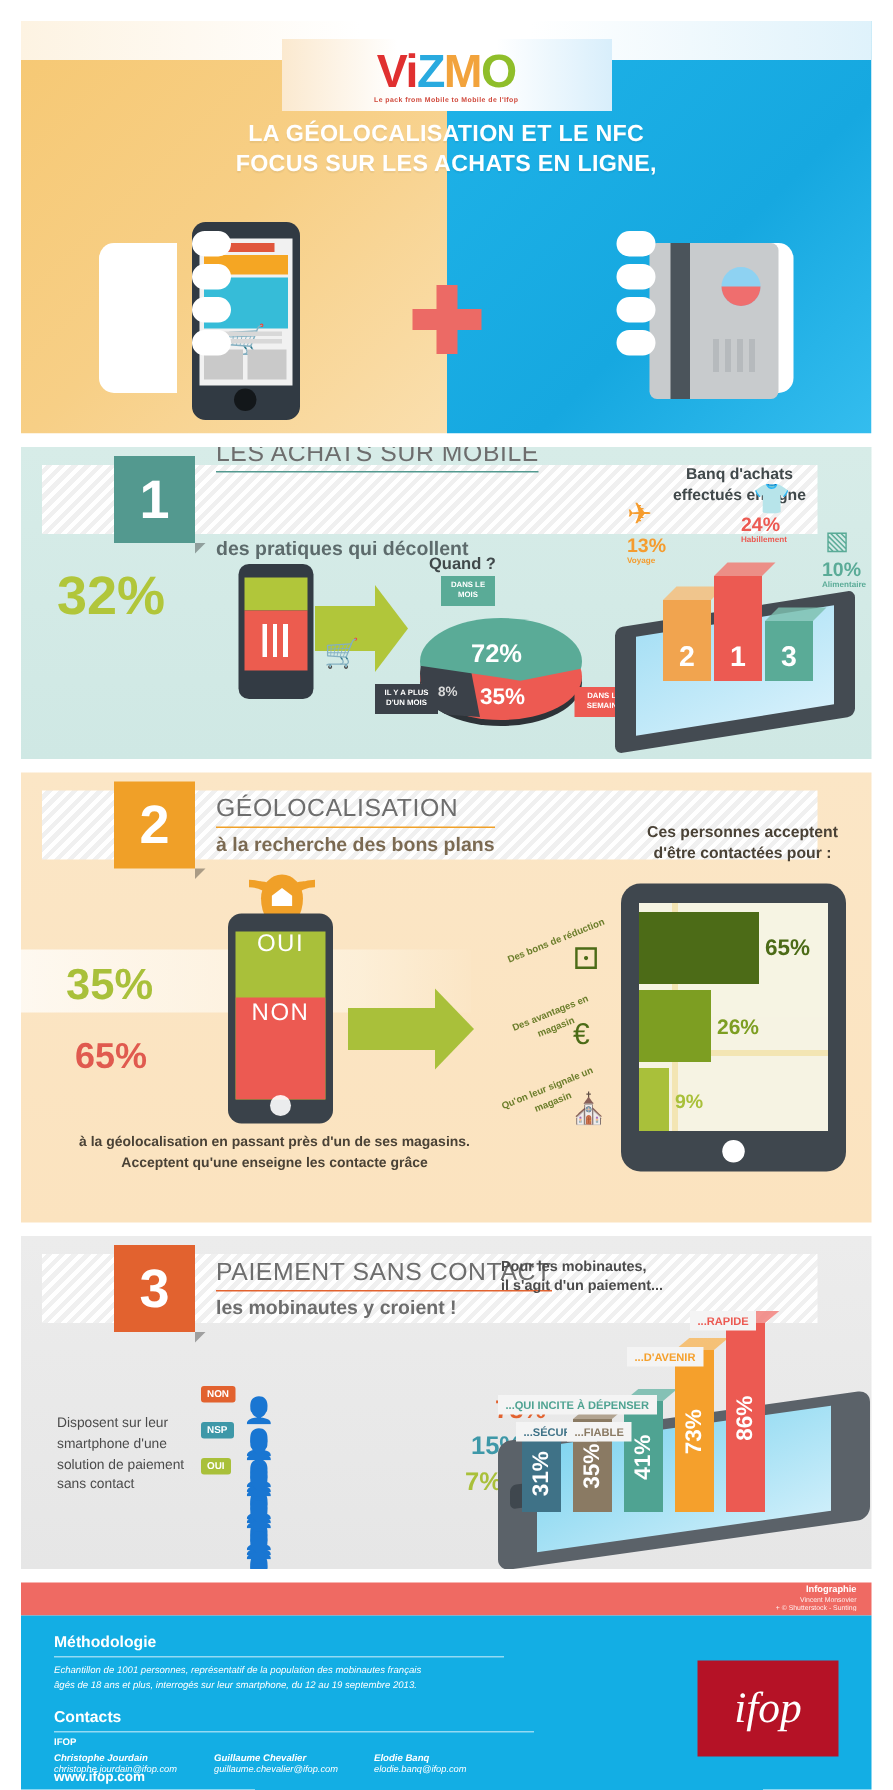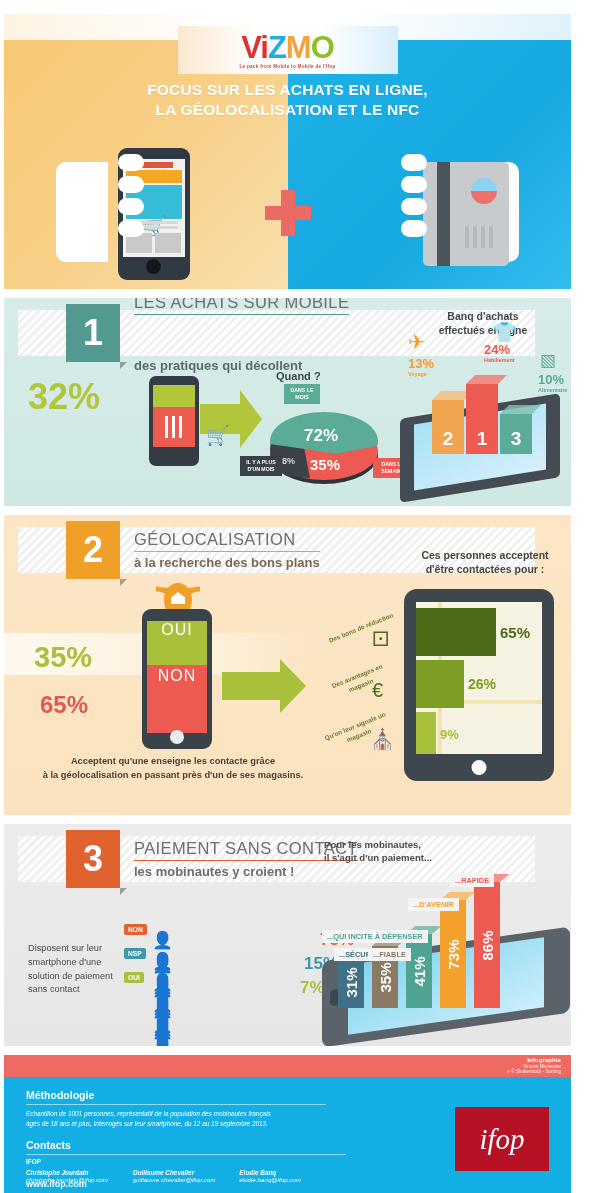--- a/index.html
+++ b/index.html
@@ -2,21 +2,21 @@
 <html><head>
 <meta charset="utf-8">
 <style>
   * { margin:0; padding:0; box-sizing:border-box; }
   body {
     width:595px; height:1193px;
     background:#ffffff;
     font-family:"Liberation Sans", sans-serif;
     overflow:hidden;
   }
-  .page { position:relative; width:595px; height:1193px; padding:14px 14px 0 4px; }
+  .page { position:relative; width:595px; height:1193px; padding:14px 14px 0 14px; }
 
   
   .hero { position:relative; width:567px; height:275px; overflow:hidden; }
   .hero-left  { position:absolute; left:0; top:0; width:50%; height:100%;
                 background:linear-gradient(135deg,#f6c873 0%,#f7cf86 50%,#fadfae 100%); }
   .hero-right { position:absolute; right:0; top:0; width:50%; height:100%;
                 background:linear-gradient(135deg,#1fb3e8 0%,#16a8e0 60%,#34bdee 100%); }
   .hero-band  { position:absolute; left:0; right:0; top:0; height:26px;
                 background:linear-gradient(90deg,#fdf3e2 0%,#ffffff 40%,#ffffff 60%,#dff2fb 100%); }
   .logo-plate { position:absolute; left:50%; top:12px; transform:translateX(-50%);
@@ -307,22 +307,22 @@
     <div class="hero-band"></div>
 
     <div class="logo-plate">
       <div class="logo-word">
         <span>V</span><span>i</span><span>Z</span><span>M</span><span>O</span>
       </div>
       <div class="logo-sub">Le pack from Mobile to Mobile de l'Ifop</div>
     </div>
 
     <div class="hero-title">
+      <div>LA GÉOLOCALISATION ET LE NFC</div>
       <div>FOCUS SUR LES ACHATS EN LIGNE,</div>
-      <div>LA GÉOLOCALISATION ET LE NFC</div>
     </div>
 
     <div class="hero-art">
       <div class="hand-l">
         <div class="palm" style="left:0;top:22px;border-radius:10px 0 0 10px;"></div>
         <div class="hero-phone">
           <div class="scr"></div>
           <div class="scr" style="background:transparent;">
             <div class="r1"></div>
               <div class="r2"></div>
@@ -476,22 +476,22 @@
       <div class="non">NON</div>
       <div class="home"></div>
     </div>
 
     <div class="arrow2">
       <div class="shaft"></div>
         <div class="head"></div>
     </div>
 
     <div class="s2-cap">
+      <div>à la géolocalisation en passant près d'un de ses magasins.</div>
       <div>Acceptent qu'une enseigne les contacte grâce</div>
-      <div>à la géolocalisation en passant près d'un de ses magasins.</div>
     </div>
 
     <div class="s2-legend lg1">Des bons de réduction</div>
     <div class="s2-legend lg2">Des avantages en magasin</div>
     <div class="s2-legend lg3">Qu'on leur signale un magasin</div>
     <div class="s2-ico" style="left:368px;top:112px;font-size:20px;">⚀</div>
     <div class="s2-ico" style="left:368px;top:164px;font-size:20px;">€</div>
     <div class="s2-ico" style="left:366px;top:212px;font-size:20px;color:#a9c03a;">⛪</div>
 
     <div class="s2-title">

